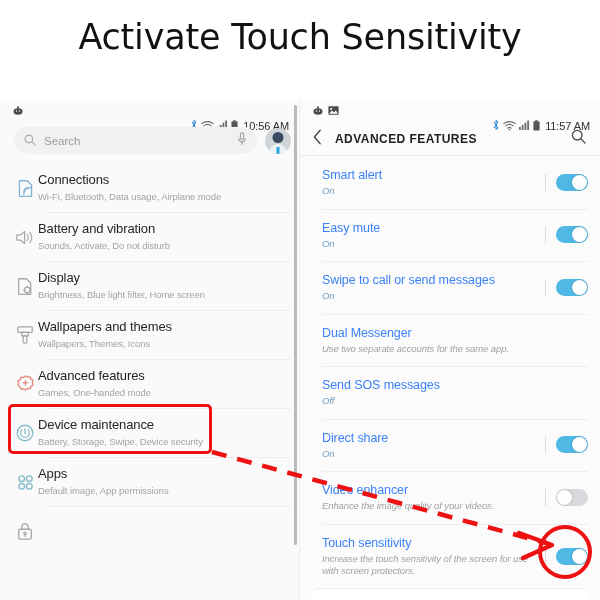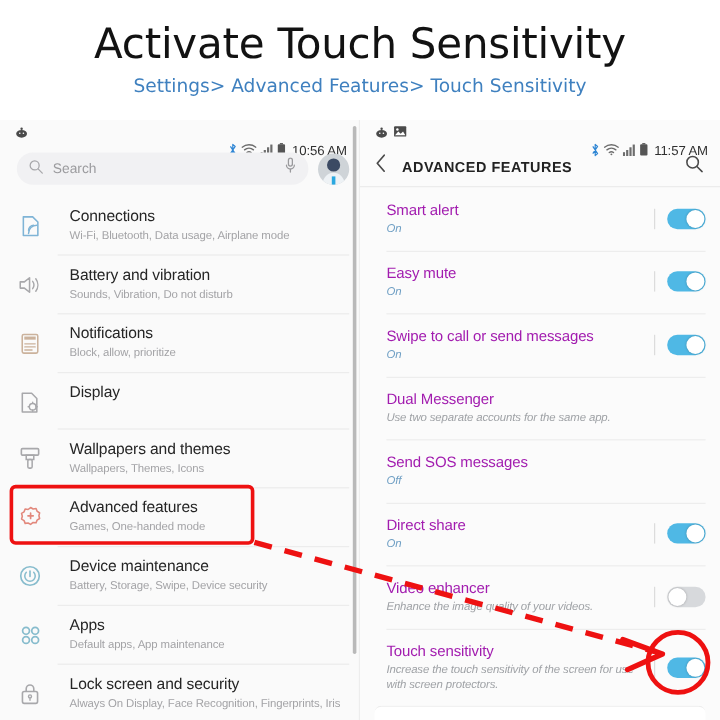--- a/index.html
+++ b/index.html
@@ -45,42 +45,42 @@
   .avatar {
     width:26px; height:26px; border-radius:50%;
     background:#cfd4d8; position:relative; overflow:hidden; flex:none;
   }
   .avatar .head { position:absolute; left:50%; top:4px; transform:translateX(-50%); width:11px; height:11px; border-radius:50%; background:#3b4a63; }
   .avatar .body { position:absolute; left:50%; bottom:0; transform:translateX(-50%); width:18px; height:10px; border-radius:9px 9px 0 0; background:#eef2f5; }
   .avatar .tie  { position:absolute; left:50%; bottom:0; transform:translateX(-50%); width:3px; height:7px; background:#2aa8e0; }
 
   
   .list { position:relative; }
-  .row { display:flex; align-items:flex-start; padding:9px 10px 9px 12px; gap:20px; position:relative; }
+  .row { display:flex; align-items:flex-start; padding:9px 10px 9px 12px; gap:0; position:relative; }
   .row + .row::before {
     content:""; position:absolute; left:48px; right:8px; top:0; height:1px; background:#ececec;
   }
   .row-ico { width:26px; height:26px; flex:none; margin-top:3px; display:flex; align-items:center; justify-content:center; }
   .row-txt { flex:1; min-width:0; }
   .row-title { font-size:13px; color:#252525; line-height:16px; letter-spacing:-0.1px; }
   .row-sub   { font-size:9.5px; color:#a3a3a6; line-height:13px; margin-top:2px; letter-spacing:-0.1px; }
 
   
   .scrollbar { position:absolute; right:2px; top:5px; width:3px; height:440px; background:#b9b9b9; border-radius:2px; }
 
   
   .rheader { display:flex; align-items:center; height:34px; padding:0 14px 0 12px; gap:12px; border-bottom:1px solid #ececec; }
   .rheader-title { font-size:12px; font-weight:bold; color:#222; letter-spacing:0.45px; }
   .rheader-spacer { flex:1; }
 
   
   .rrow { position:relative; display:flex; align-items:center; padding:11px 12px 11px 22px; min-height:48px; }
   .rrow + .rrow::before { content:""; position:absolute; left:22px; right:12px; top:0; height:1px; background:#ededed; }
   .rrow-txt { flex:1; min-width:0; padding-right:10px; }
-  .rrow-title { font-size:12.5px; color:#a21caf; line-height:16px; letter-spacing:-0.1px; }
+  .rrow-title { font-size:12.5px; color:#3b82f6; line-height:16px; letter-spacing:-0.1px; }
   .rrow-sub { font-size:9.5px; color:#9fa2a6; line-height:12.5px; margin-top:2px; letter-spacing:-0.1px;font-style:italic; }
   .rrow-sub.state { color:#6f9fc4; }
 
   .toggle-wrap { display:flex; align-items:center; gap:10px; flex:none; }
   .tdiv { width:1px; height:17px; background:#dcdcdc; }
   .toggle { width:32px; height:17px; border-radius:9px; position:relative; flex:none; }
   .toggle.on  { background:#4fb8e5; }
   .toggle.off { background:#d7d9dc; }
   .knob { position:absolute; top:1px; width:15px; height:15px; border-radius:50%; background:#fff; box-shadow:0 0 2px rgba(0,0,0,.28); }
   .toggle.on  .knob { right:1px; }
@@ -99,21 +99,20 @@
   .arrow-svg { left:0; top:0; width:600px; height:600px; }
   .bottom-stub { position:absolute; left:12px; right:12px; bottom:0; height:12px; background:#fff; border-top:1px solid #ededed; border-radius:6px 6px 0 0; }
 </style>
 </head>
 <body>
 
 <div id="root">
 
   <div class="title-block">
     <div class="main-title">Activate Touch Sensitivity</div>
-    <div class="breadcrumb">Settings&gt; Advanced Features&gt; Touch Sensitivity</div>
   </div>
 
   <div class="panel panel-left">
 
     <div class="statusbar">
       <div class="sb-left">
         <span class="sb-ico">
           <svg width="12" height="12" viewBox="0 0 24 24">
               <ellipse cx="12" cy="15" rx="9" ry="6.5" fill="#4a4a4a"></ellipse>
               <circle cx="12" cy="6.5" r="2" fill="#4a4a4a"></circle>
@@ -198,48 +197,36 @@
       <div class="row">
         <div class="row-ico">
           <svg width="21" height="19" viewBox="0 0 24 22">
               <path d="M2 8h4l5-4v14l-5-4H2z" stroke="#a8a8ab" stroke-width="1.5" fill="none" stroke-linejoin="round"></path>
               <path d="M14 7.5a6 6 0 0 1 0 7" stroke="#a8a8ab" stroke-width="1.4" fill="none" stroke-linecap="round"></path>
               <path d="M17 5a10 10 0 0 1 0 12" stroke="#a8a8ab" stroke-width="1.4" fill="none" stroke-linecap="round"></path>
             </svg>
         </div>
         <div class="row-txt">
           <div class="row-title">Battery and vibration</div>
-          <div class="row-sub">Sounds, Vibration, Do not disturb</div>
-        </div>
-      </div>
-
-      <div class="row">
-        <div class="row-ico">
-          <svg width="18" height="19" viewBox="0 0 20 22">
-              <rect x="2.5" y="2" width="15" height="18" rx="1.5" stroke="#cbb29c" stroke-width="1.5" fill="none"></rect>
-              <rect x="4.5" y="4" width="11" height="3" fill="#cbb29c"></rect>
-              <path d="M5 11h10M5 14h10M5 17h7" stroke="#cbb29c" stroke-width="1.3" stroke-linecap="round"></path>
-            </svg>
-        </div>
-        <div class="row-txt">
-          <div class="row-title">Notifications</div>
-          <div class="row-sub">Block, allow, prioritize</div>
-        </div>
-      </div>
+          <div class="row-sub">Sounds, Activate, Do not disturb</div>
+        </div>
+      </div>
+
 
       <div class="row">
         <div class="row-ico">
           <svg width="19" height="19" viewBox="0 0 22 22">
               <path d="M3 2h9l5 5v13H3z" stroke="#a8a8ab" stroke-width="1.5" fill="none" stroke-linejoin="round"></path>
               <circle cx="13" cy="15" r="3.2" stroke="#a8a8ab" stroke-width="1.4" fill="#fafafa"></circle>
               <path d="M13 10.6v1.2M13 18.2v1.2M8.6 15h1.2M16.2 15h1.2" stroke="#a8a8ab" stroke-width="1.3" stroke-linecap="round"></path>
             </svg>
         </div>
         <div class="row-txt">
           <div class="row-title">Display</div>
+          <div class="row-sub">Brightness, Blue light filter, Home screen</div>
         </div>
       </div>
 
       <div class="row">
         <div class="row-ico">
           <svg width="18" height="20" viewBox="0 0 20 22">
               <rect x="2" y="2" width="16" height="6" rx="1" stroke="#a8a8ab" stroke-width="1.5" fill="none"></rect>
               <rect x="6.5" y="8" width="7" height="4" stroke="#a8a8ab" stroke-width="1.4" fill="none"></rect>
               <rect x="8" y="12" width="4" height="8" rx="1.2" stroke="#a8a8ab" stroke-width="1.4" fill="none"></rect>
             </svg>
@@ -281,36 +268,32 @@
         <div class="row-ico">
           <svg width="19" height="19" viewBox="0 0 20 20">
               <circle cx="6" cy="6" r="3" stroke="#87bccd" stroke-width="1.5" fill="none"></circle>
               <circle cx="14" cy="6" r="3" stroke="#87bccd" stroke-width="1.5" fill="none"></circle>
               <circle cx="6" cy="14" r="3" stroke="#87bccd" stroke-width="1.5" fill="none"></circle>
               <circle cx="14" cy="14" r="3" stroke="#87bccd" stroke-width="1.5" fill="none"></circle>
             </svg>
         </div>
         <div class="row-txt">
           <div class="row-title">Apps</div>
-          <div class="row-sub">Default apps, App maintenance</div>
+          <div class="row-sub">Default image, App permissions</div>
         </div>
       </div>
 
       <div class="row">
         <div class="row-ico">
           <svg width="18" height="20" viewBox="0 0 20 22">
               <rect x="3" y="9" width="14" height="11" rx="1.6" stroke="#a8a8ab" stroke-width="1.5" fill="none"></rect>
               <path d="M6.5 9V6.5a3.5 3.5 0 0 1 7 0V9" stroke="#a8a8ab" stroke-width="1.5" fill="none"></path>
               <circle cx="10" cy="13.6" r="1.4" stroke="#a8a8ab" stroke-width="1.3" fill="none"></circle>
               <path d="M10 15v2.2" stroke="#a8a8ab" stroke-width="1.3" stroke-linecap="round"></path>
             </svg>
-        </div>
-        <div class="row-txt">
-          <div class="row-title">Lock screen and security</div>
-          <div class="row-sub">Always On Display, Face Recognition, Fingerprints, Iris</div>
         </div>
       </div>
 
     </div>
 
     <div class="scrollbar"></div>
   </div>
 
   <div class="panel panel-right">
 

